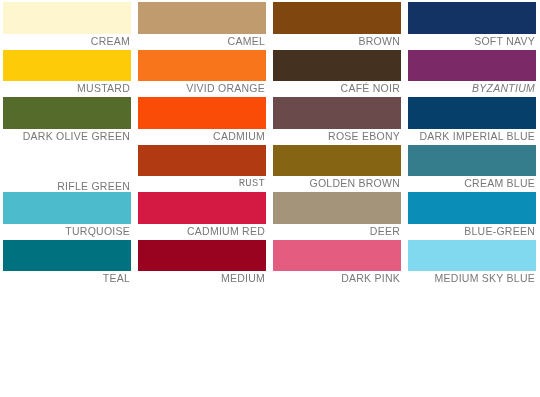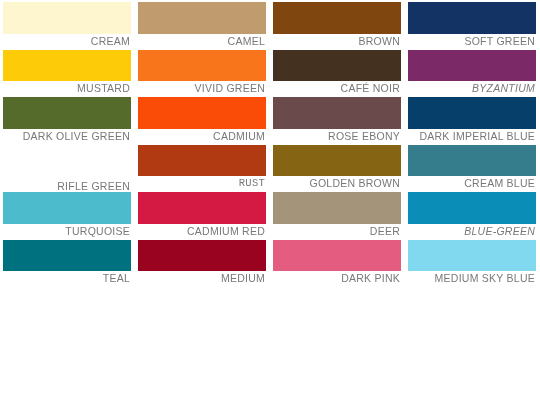--- a/index.html
+++ b/index.html
@@ -68,29 +68,29 @@
     <div class="swatch-cell">
       <div class="swatch-chip" style="background-color: rgb(192, 155, 110);"></div>
       <div class="swatch-label" style="color: rgb(120, 120, 120);">CAMEL</div>
     </div>
     <div class="swatch-cell">
       <div class="swatch-chip" style="background-color: rgb(127, 70, 16);"></div>
       <div class="swatch-label" style="color: rgb(120, 120, 120);">BROWN</div>
     </div>
     <div class="swatch-cell">
       <div class="swatch-chip" style="background-color: rgb(19, 51, 100);"></div>
-      <div class="swatch-label" style="color: rgb(120, 120, 120);">SOFT GREEN</div>
+      <div class="swatch-label" style="color: rgb(120, 120, 120);">SOFT NAVY</div>
     </div>
     <div class="swatch-cell">
       <div class="swatch-chip" style="background-color: rgb(253, 203, 8);"></div>
       <div class="swatch-label" style="color: rgb(120, 120, 120);">MUSTARD</div>
     </div>
     <div class="swatch-cell">
       <div class="swatch-chip" style="background-color: rgb(248, 117, 28);"></div>
-      <div class="swatch-label" style="color: rgb(120, 120, 120);">VIVID GREEN</div>
+      <div class="swatch-label" style="color: rgb(120, 120, 120);">VIVID ORANGE</div>
     </div>
     <div class="swatch-cell">
       <div class="swatch-chip" style="background-color: rgb(69, 49, 31);"></div>
       <div class="swatch-label" style="color: rgb(120, 120, 120);">CAFÉ NOIR</div>
     </div>
     <div class="swatch-cell">
       <div class="swatch-chip" style="background-color: rgb(124, 42, 103);"></div>
       <div class="swatch-label" style="color: rgb(120, 120, 120); font-style: italic;">BYZANTIUM</div>
     </div>
     <div class="swatch-cell">
@@ -132,21 +132,21 @@
     <div class="swatch-cell">
       <div class="swatch-chip" style="background-color: rgb(212, 26, 67);"></div>
       <div class="swatch-label" style="color: rgb(120, 120, 120);">CADMIUM RED</div>
     </div>
     <div class="swatch-cell">
       <div class="swatch-chip" style="background-color: rgb(163, 148, 122);"></div>
       <div class="swatch-label" style="color: rgb(120, 120, 120);">DEER</div>
     </div>
     <div class="swatch-cell">
       <div class="swatch-chip" style="background-color: rgb(10, 141, 183);"></div>
-      <div class="swatch-label" style="color: rgb(120, 120, 120); font-style: italic;">BLUE-GREEN</div>
+      <div class="swatch-label" style="color: rgb(120, 120, 120);">BLUE-GREEN</div>
     </div>
     <div class="swatch-cell">
       <div class="swatch-chip" style="background-color: rgb(0, 114, 127);"></div>
       <div class="swatch-label" style="color: rgb(120, 120, 120);">TEAL</div>
     </div>
     <div class="swatch-cell">
       <div class="swatch-chip" style="background-color: rgb(153, 3, 31);"></div>
       <div class="swatch-label" style="color: rgb(120, 120, 120);">MEDIUM</div>
     </div>
     <div class="swatch-cell">

